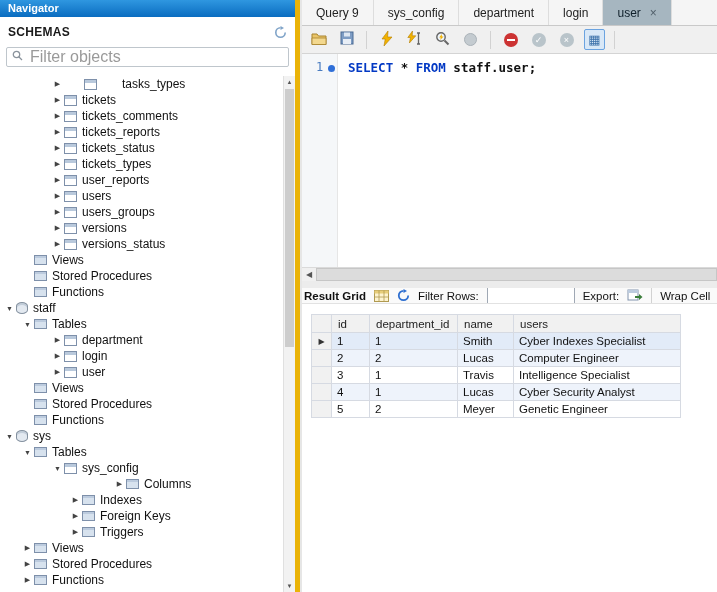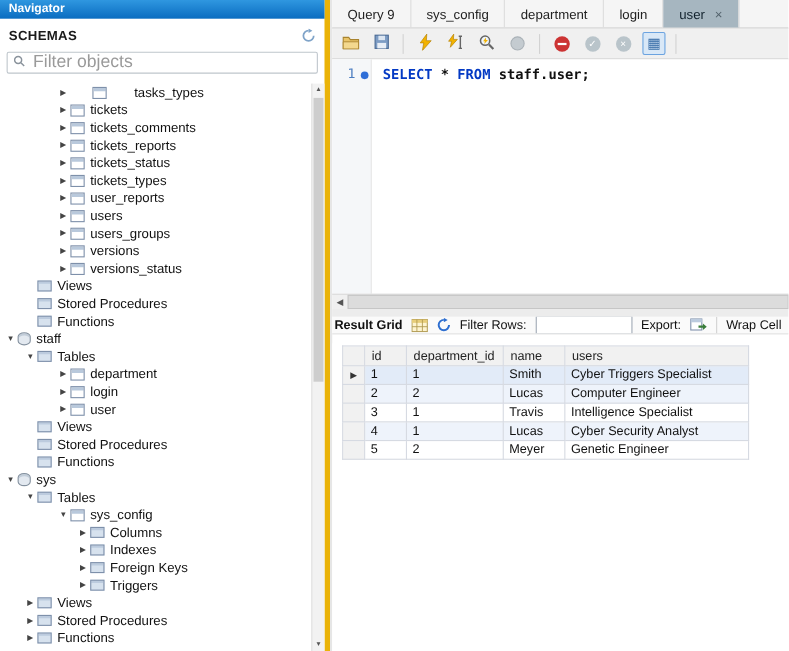--- a/index.html
+++ b/index.html
@@ -228,21 +228,21 @@
         <div class="tree-row" style="padding-left: 22px;">
           <span class="tree-arrow">▼</span>
           <span class="node-icon icon-folder"></span>
           <span class="tree-label">Tables</span>
         </div>
         <div class="tree-row" style="padding-left: 52px;">
           <span class="tree-arrow">▼</span>
           <span class="node-icon icon-table"></span>
           <span class="tree-label">sys_config</span>
         </div>
-        <div class="tree-row" style="padding-left: 70px;">
+        <div class="tree-row" style="padding-left: 70px; margin-left: 44px;">
           <span class="tree-arrow">▶</span>
           <span class="node-icon icon-folder"></span>
           <span class="tree-label">Columns</span>
         </div>
         <div class="tree-row" style="padding-left: 70px;">
           <span class="tree-arrow">▶</span>
           <span class="node-icon icon-folder"></span>
           <span class="tree-label">Indexes</span>
         </div>
         <div class="tree-row" style="padding-left: 70px;">
@@ -418,21 +418,21 @@
               <th>name</th>
               <th>users</th>
             </tr>
         </thead>
         <tbody>
             <tr class="current ">
               <td class="gutter-cell">▶</td>
               <td>1</td>
               <td>1</td>
               <td>Smith</td>
-              <td>Cyber Triggers Specialist</td>
+              <td>Cyber Indexes Specialist</td>
             </tr>
             <tr class="alt">
               <td class="gutter-cell"></td>
               <td>2</td>
               <td>2</td>
               <td>Lucas</td>
               <td>Computer Engineer</td>
             </tr>
             <tr>
               <td class="gutter-cell"></td>

